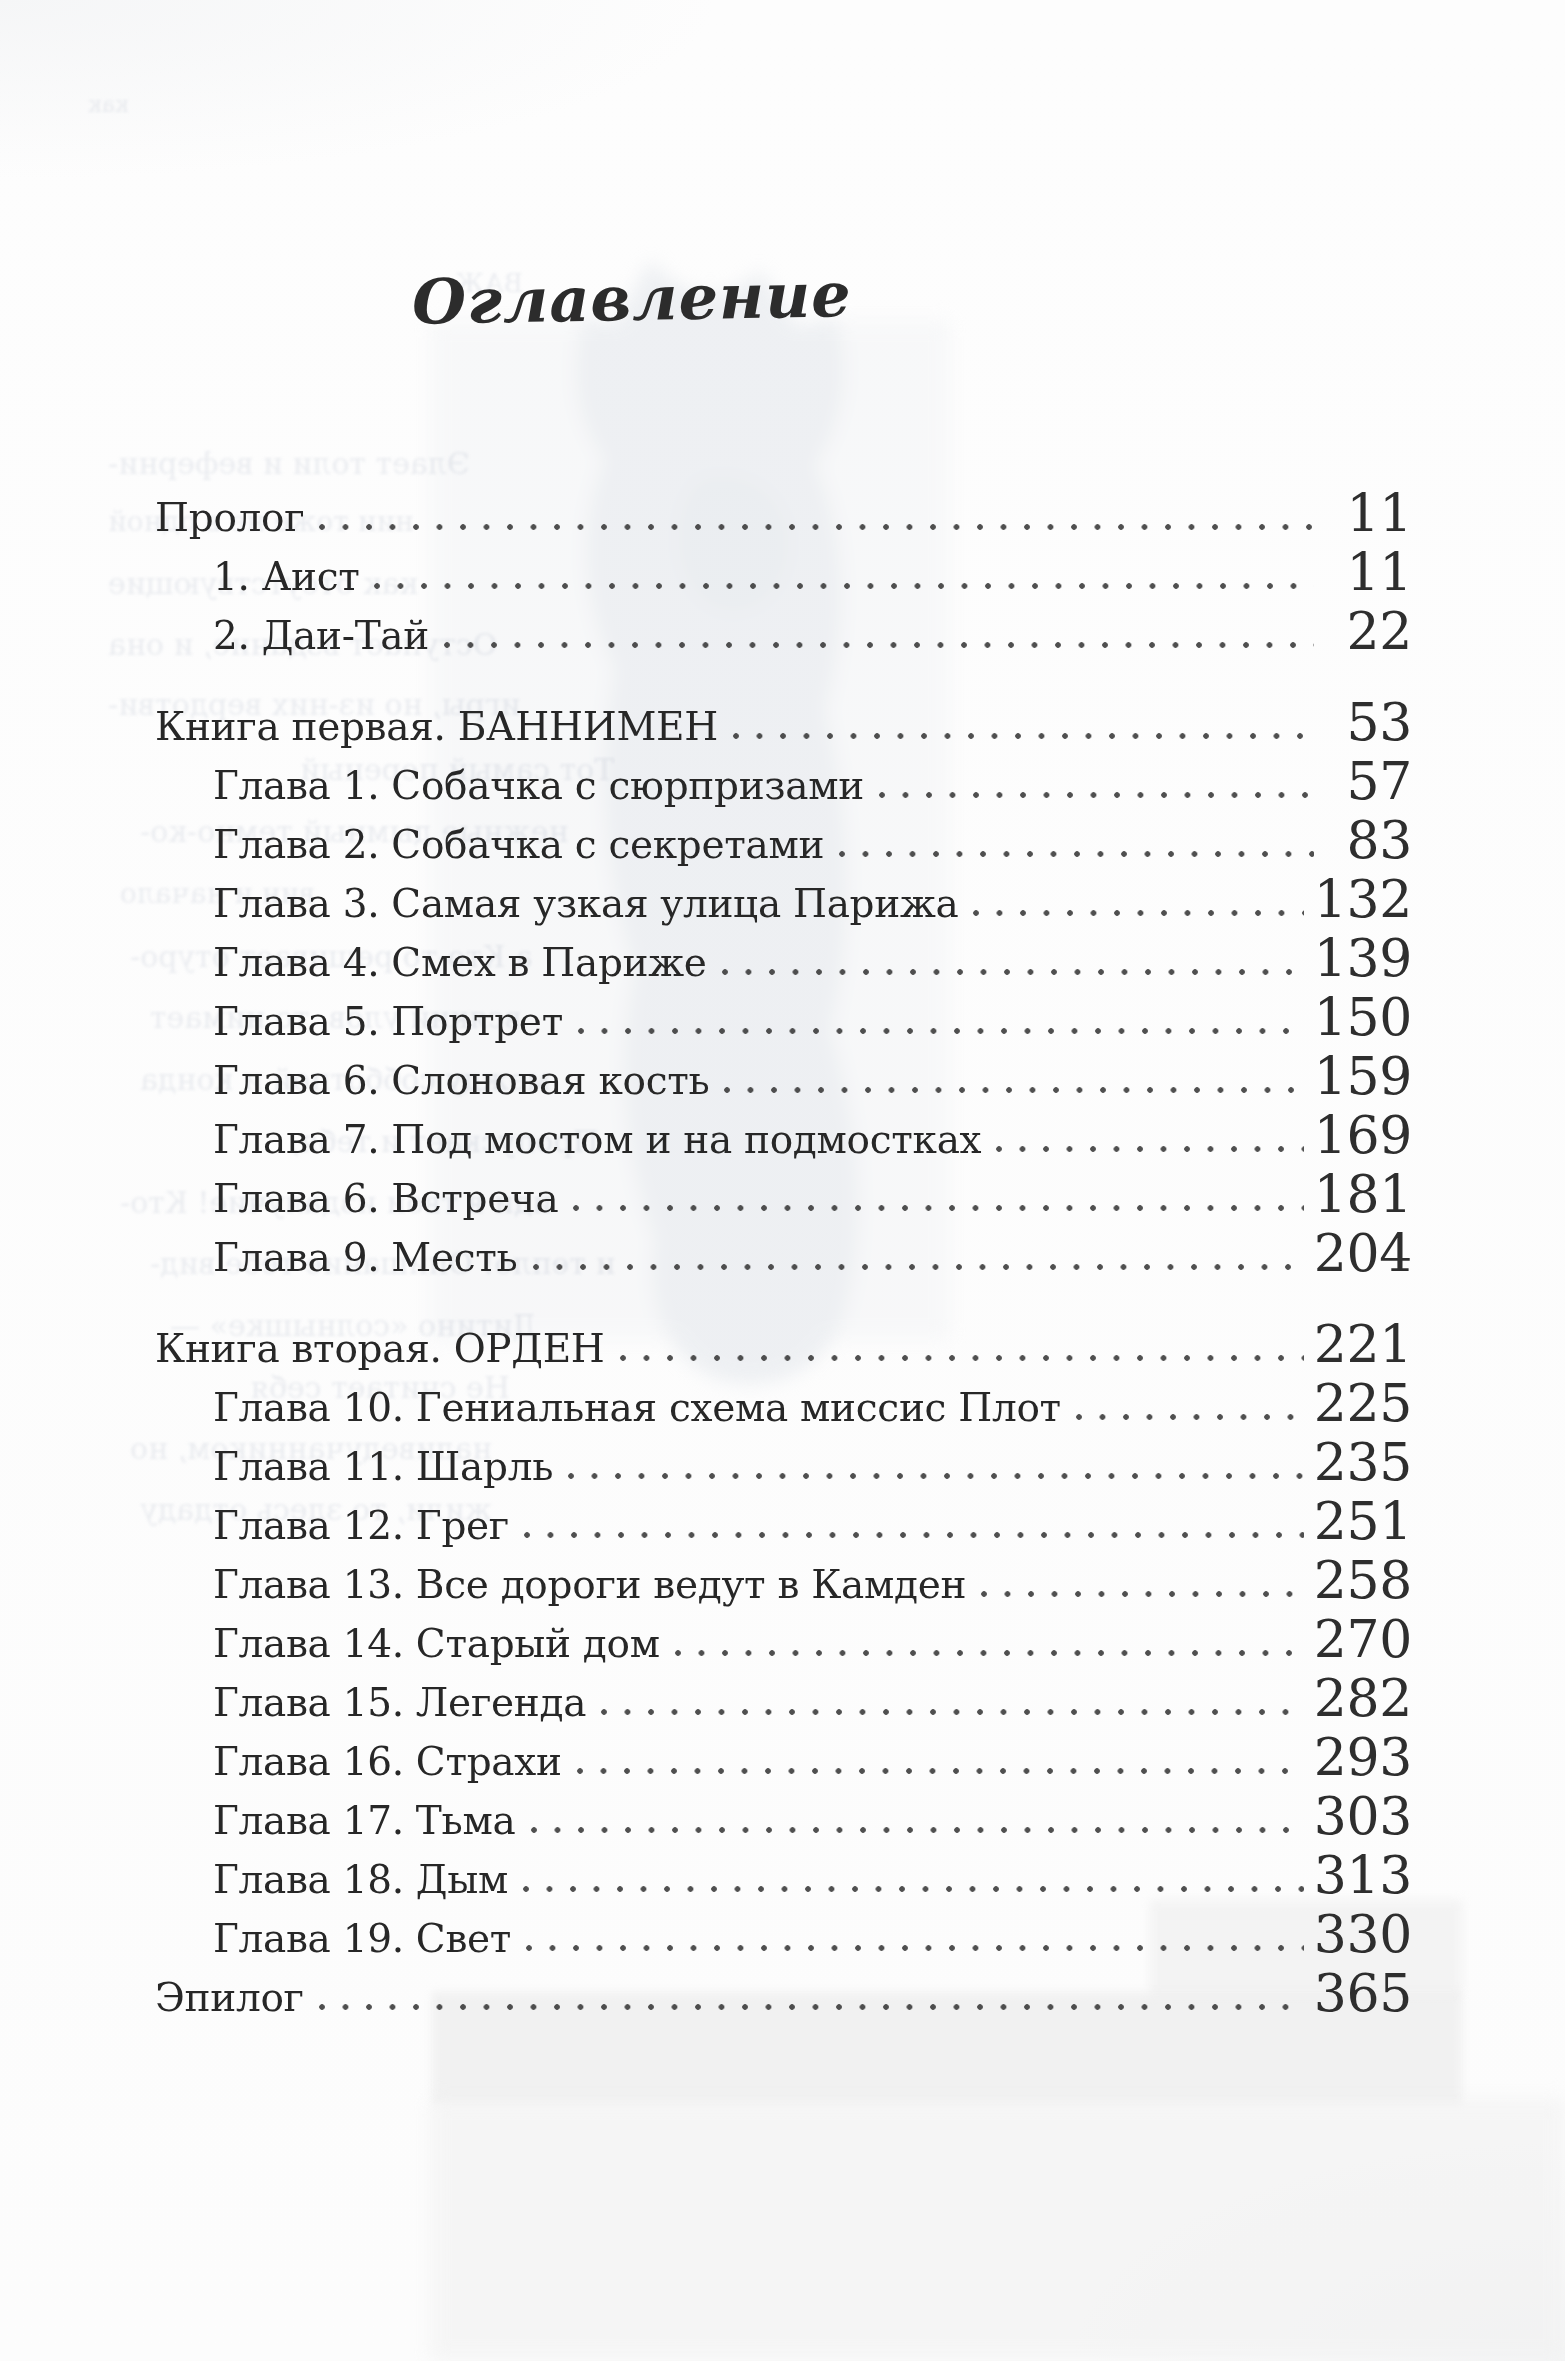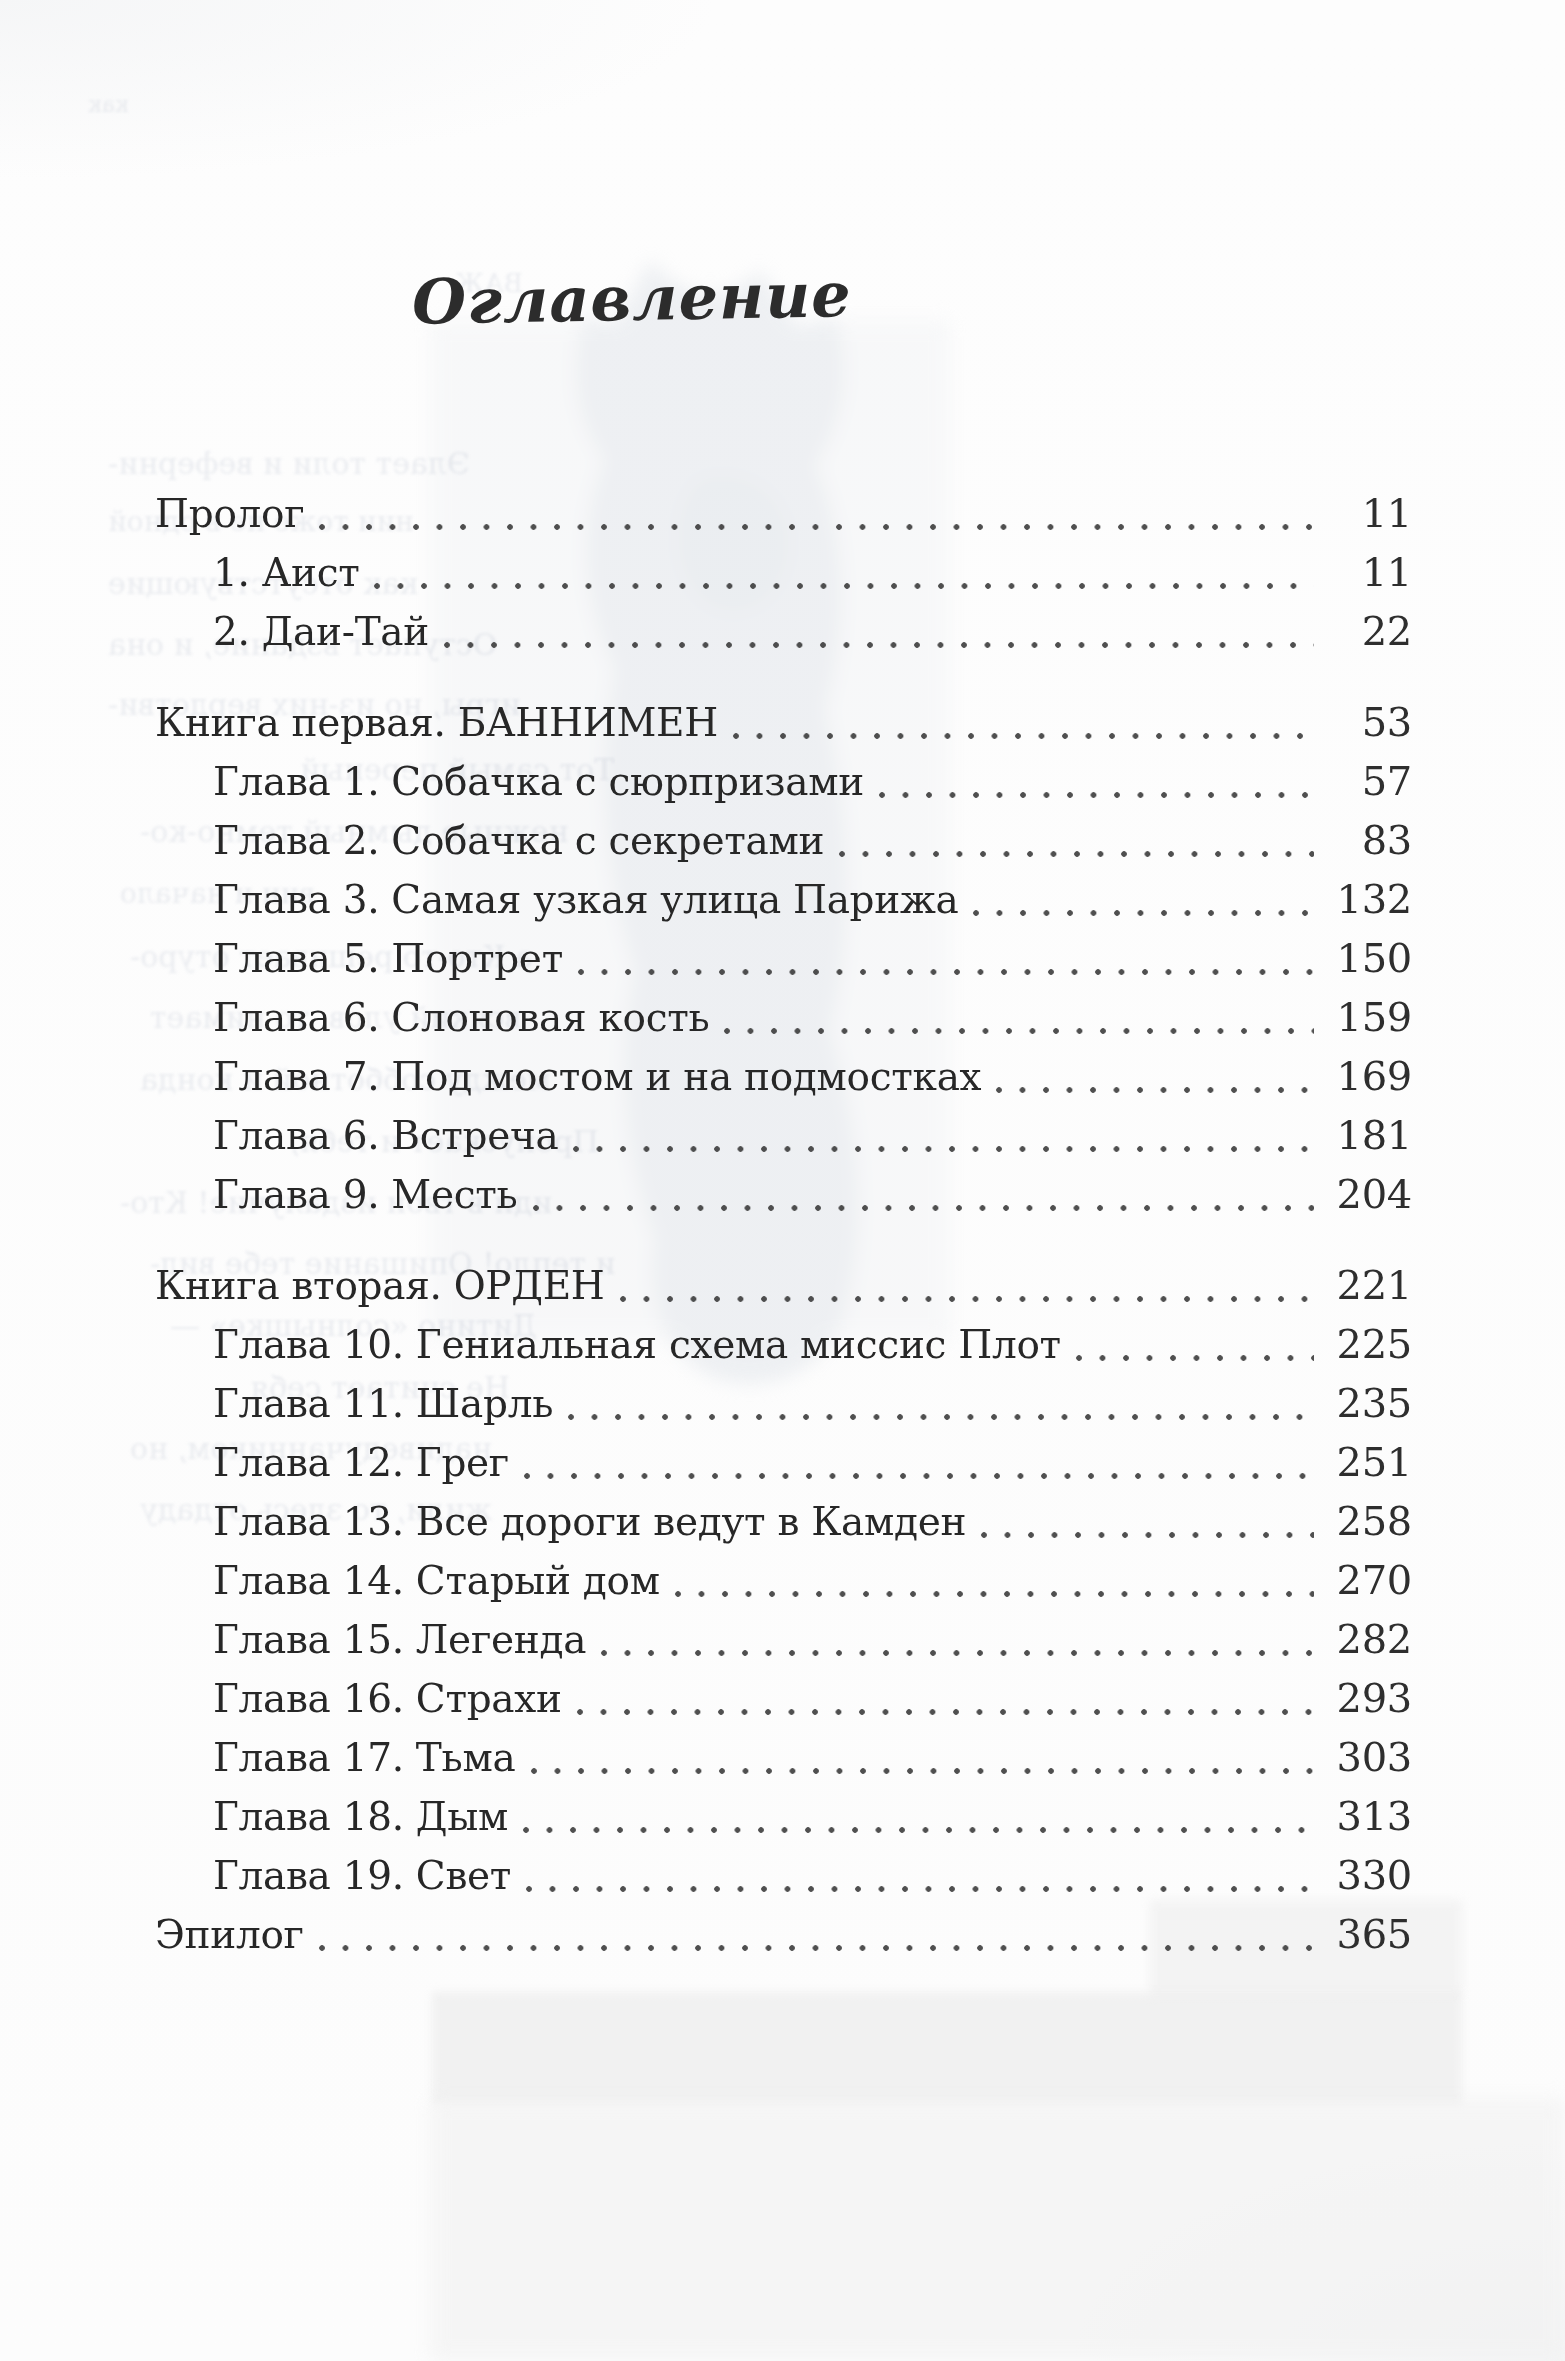--- a/index.html
+++ b/index.html
@@ -52,21 +52,21 @@
   .row.indent .label{padding-left:58px;}
   .label{flex:0 0 auto;color:#272727;}
   .dots{
     flex:1 1 auto;align-self:flex-end;height:14px;
     margin:0 10px 9px 14px;min-width:24px;
     background-image:radial-gradient(circle at 4px 7px, rgba(55,55,55,.88) 2.5px, rgba(0,0,0,0) 3.1px);
     background-size:23.5px 14px;background-repeat:repeat-x;
   }
   .num{
     flex:0 0 auto;min-width:88px;text-align:right;
-    font-size:40px;color:#2e2e2e;
+    font-size:52px;color:#2e2e2e;
   }
 </style>
 </head>
 <body>
 
 <div class="page">
 
   <svg class="ghost-svg" width="680" height="1200" viewBox="0 0 680 1200">
     <rect x="30" y="90" width="520" height="1020" fill="#f3f4f6"></rect>
     <path fill="#e2e6eb" d="
@@ -146,20 +146,25 @@
     <span class="label">Глава 2. Собачка с секретами</span>
     <span class="dots"></span>
     <span class="num">83</span>
   </div>
       <div class="row indent">
     <span class="label">Глава 3. Самая узкая улица Парижа</span>
     <span class="dots"></span>
     <span class="num">132</span>
   </div>
       <div class="row indent">
+    <span class="label">Глава 4. Смех в Париже</span>
+    <span class="dots"></span>
+    <span class="num">139</span>
+  </div>
+      <div class="row indent">
     <span class="label">Глава 5. Портрет</span>
     <span class="dots"></span>
     <span class="num">150</span>
   </div>
       <div class="row indent">
     <span class="label">Глава 6. Слоновая кость</span>
     <span class="dots"></span>
     <span class="num">159</span>
   </div>
       <div class="row indent">

